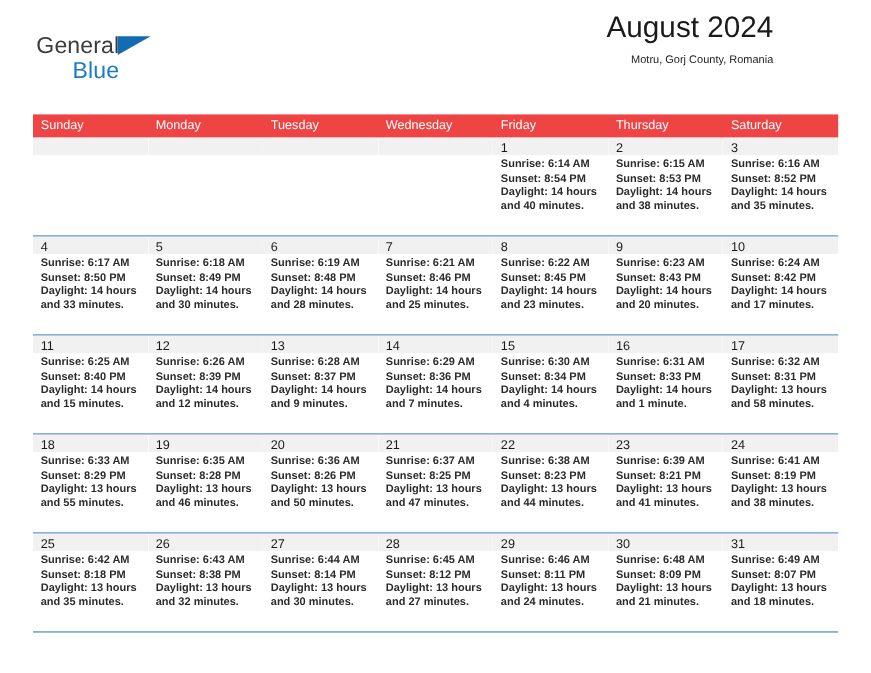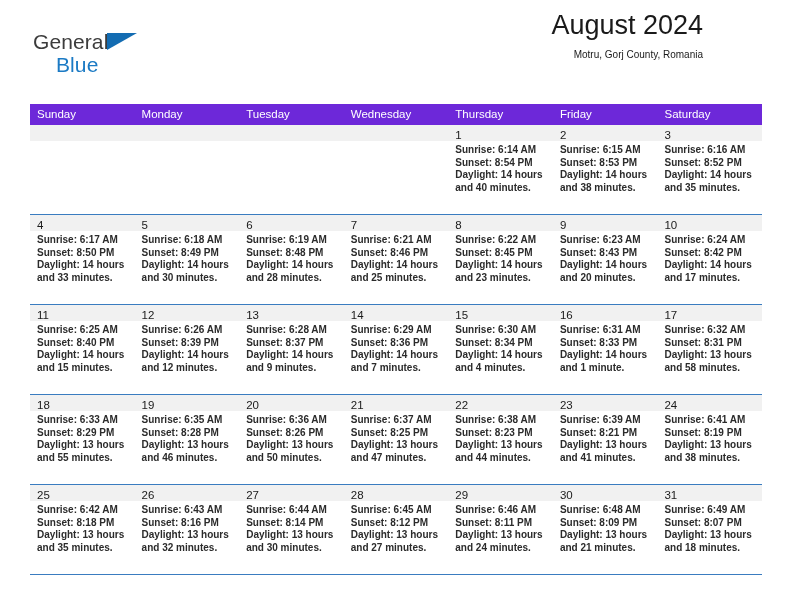--- a/index.html
+++ b/index.html
@@ -53,20 +53,21 @@
     border-left: 30px solid #136cb2;
     border-bottom: 17px solid transparent;
   }
   .brand-row2 {
     display: block;
     margin-top: 2px;
     margin-left: 23px;
     font-size: 21px;
     color: #1b7ac4;
     letter-spacing: 0.1px;
+    text-align: right;
   }
   .title-block {
     position: absolute;
     right: 33px;
     top: 10px;
     text-align: right;
   }
   .cal-title {
     font-size: 27px;
     font-weight: normal;
@@ -84,21 +85,21 @@
 
   
   .calendar {
     position: absolute;
     left: 30px;
     top: 104px;
     width: 732px;
   }
   .dow-row {
     display: flex;
-    background: #6d28d9;
+    background: #ef4444;
     height: 21px;
   }
   .dow {
     flex: 1 1 0;
     color: #ffffff;
     font-size: 11.5px;
     line-height: 21px;
     padding-left: 7px;
     white-space: nowrap;
     overflow: hidden;
@@ -164,22 +165,22 @@
     </div>
 
   </div>
 
   <div class="calendar">
     <div class="dow-row">
       <div class="dow">Sunday</div>
       <div class="dow">Monday</div>
       <div class="dow">Tuesday</div>
       <div class="dow">Wednesday</div>
+      <div class="dow">Friday</div>
       <div class="dow">Thursday</div>
-      <div class="dow">Friday</div>
       <div class="dow">Saturday</div>
     </div>
 
     <div id="weeks-container">
         <div class="week">
           <div class="cell empty">
             <div class="daynum-band"><span class="daynum"></span></div>
           </div>
           <div class="cell empty">
             <div class="daynum-band"><span class="daynum"></span></div>
@@ -395,21 +396,21 @@
             <div class="details">
               <div>Sunrise: 6:42 AM</div>
               <div>Sunset: 8:18 PM</div>
               <div class="dl-wrap">Daylight: 13 hours and 35 minutes.</div>
             </div>
           </div>
           <div class="cell">
             <div class="daynum-band"><span class="daynum">26</span></div>
             <div class="details">
               <div>Sunrise: 6:43 AM</div>
-              <div>Sunset: 8:16 PM</div>
+              <div>Sunset: 8:38 PM</div>
               <div class="dl-wrap">Daylight: 13 hours and 32 minutes.</div>
             </div>
           </div>
           <div class="cell">
             <div class="daynum-band"><span class="daynum">27</span></div>
             <div class="details">
               <div>Sunrise: 6:44 AM</div>
               <div>Sunset: 8:14 PM</div>
               <div class="dl-wrap">Daylight: 13 hours and 30 minutes.</div>
             </div>

